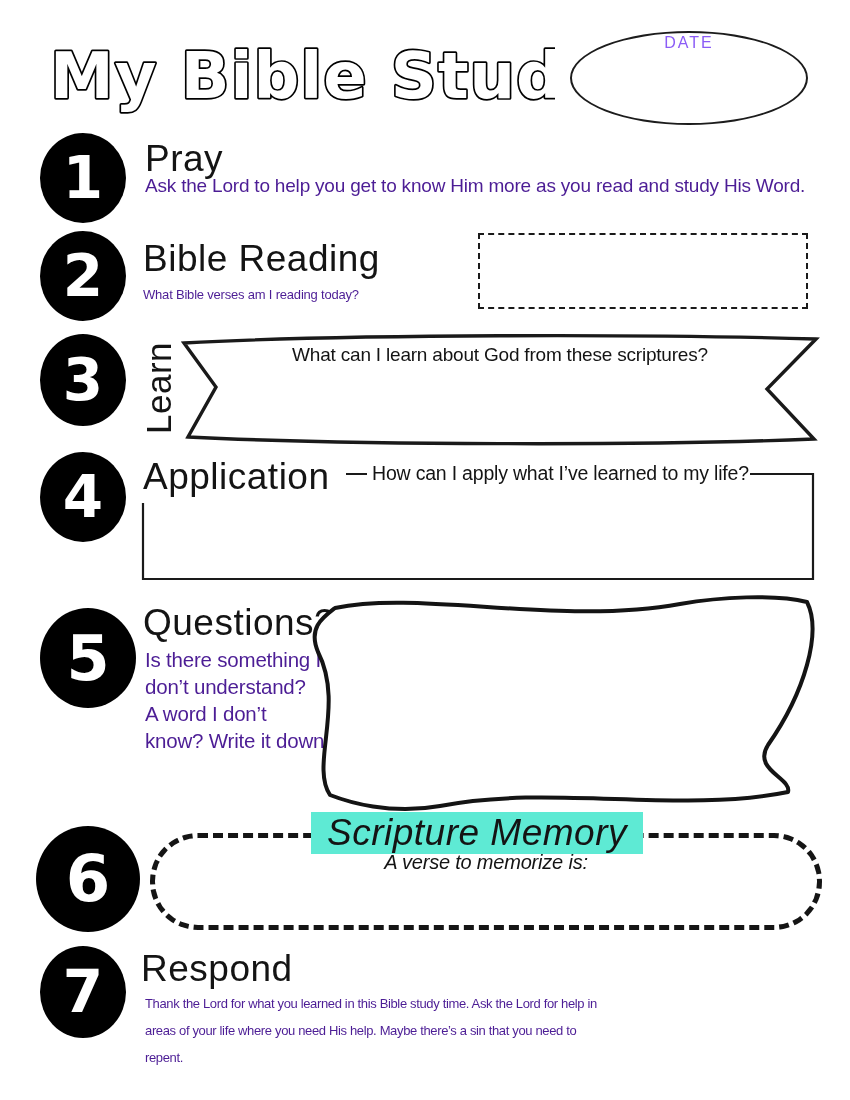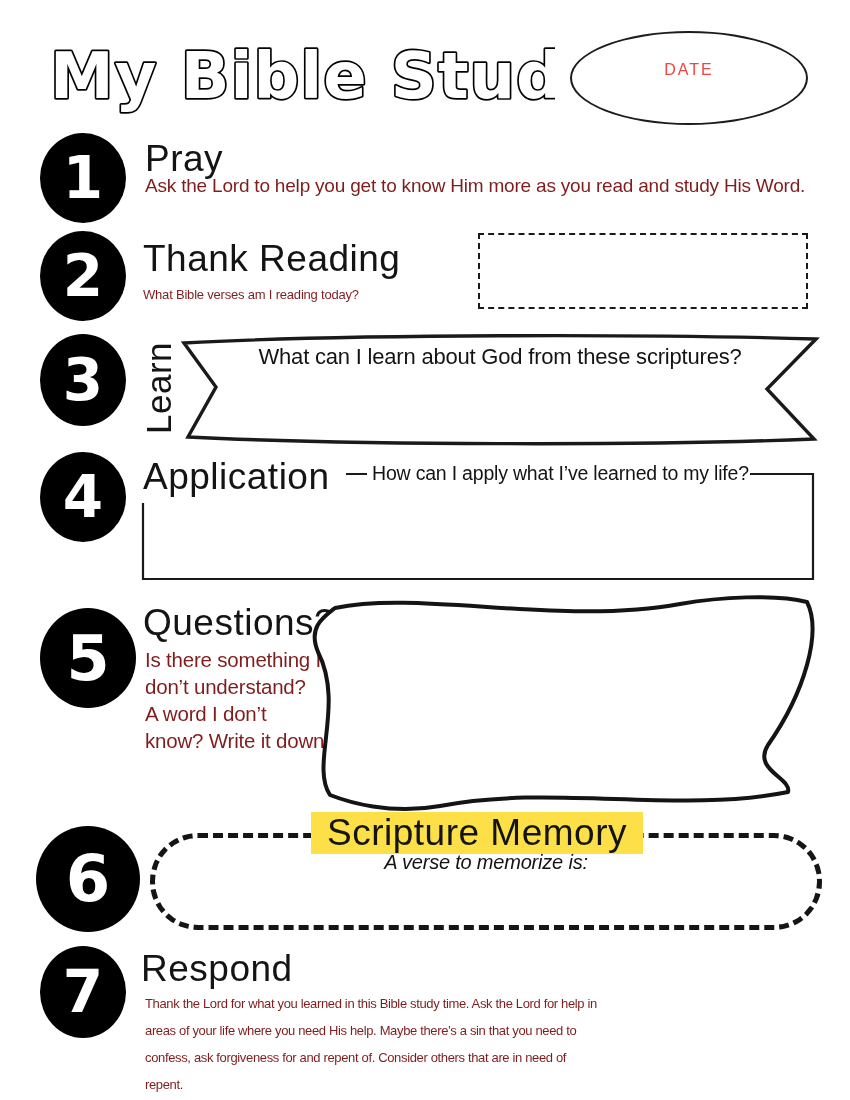--- a/index.html
+++ b/index.html
@@ -8,62 +8,62 @@
     font-family:"Liberation Sans","DejaVu Sans",sans-serif;color:#141414;
   }
   .abs{position:absolute;}
   
   .title-svg{position:absolute;left:40px;top:24px;}
   
   .date-oval{
     position:absolute;left:570px;top:31px;width:234px;height:90px;
     border:2px solid #1c1c1c;border-radius:50%;text-align:center;
   }
-  .date-label{display:inline-block;margin-top:28px;font-size:16px;letter-spacing:2px;color:#ef4444;}
+  .date-label{display:inline-block;margin-top:1px;font-size:16px;letter-spacing:2px;color:#8b5cf6;}
   
   .num-badge{
     position:absolute;background:#000;border-radius:50%;color:#fff;
     display:flex;align-items:center;justify-content:center;
     font-family:"DejaVu Sans",sans-serif;font-weight:bold;
   }
   
   .h{
     position:absolute;font-size:37px;font-weight:400;letter-spacing:.5px;
     color:#141414;line-height:1;white-space:nowrap;
   }
-  .body-text{position:absolute;font-size:19px;letter-spacing:-.2px;color:#7f1d1d;line-height:27px;}
+  .body-text{position:absolute;font-size:19px;letter-spacing:-.2px;color:#4c1d95;line-height:27px;}
   .nowrap{white-space:nowrap;}
   
   .dashed-box{
     position:absolute;left:478px;top:233px;width:326px;height:72px;
     border:2.5px dashed #1a1a1a;background:#fff;
   }
   
   .learn-label{
     position:absolute;left:106px;top:368px;width:106px;height:40px;
     display:flex;align-items:center;justify-content:center;
     transform:rotate(-90deg);font-size:35px;font-weight:400;letter-spacing:.5px;white-space:nowrap;
   }
   .banner-question{
     position:absolute;left:205px;top:344px;width:590px;text-align:center;
-    font-size:22px;letter-spacing:-.2px;white-space:nowrap;
+    font-size:19px;letter-spacing:-.2px;white-space:nowrap;
   }
   .app-question{
     position:absolute;left:372px;top:462px;width:376px;text-align:center;
     font-size:19.5px;letter-spacing:-.2px;white-space:nowrap;
   }
   
   .memory-box{
     position:absolute;left:150px;top:833px;width:662px;height:87px;
     border:5px dashed #151515;border-radius:48px;background:#fff;
   }
   .memory-title-row{position:absolute;left:141px;top:812px;width:672px;text-align:center;}
   .memory-title{
-    display:inline-block;background:#fde047;padding:0 16px;
-    font-size:37px;font-weight:400;letter-spacing:.5px;white-space:nowrap;
+    display:inline-block;background:#5eead4;padding:0 16px;
+    font-size:37px;font-weight:400;letter-spacing:.5px;white-space:nowrap;font-style:italic;
   }
   .memory-sub{
     position:absolute;left:150px;top:851px;width:672px;text-align:center;
     font-size:20px;letter-spacing:-.2px;font-style:italic;
   }
   .q-line{white-space:nowrap;}
   svg{display:block;}
 </style>
 </head>
 <body>
@@ -80,21 +80,21 @@
 
   <div class="num-badge" style="left:40px;top:133px;width:86px;height:90px;font-size:58px;">
     <span>1</span>
   </div>
   <div class="h" style="left:145px;top:140px;">Pray</div>
   <div class="body-text nowrap" style="left:145px;top:172px;">Ask the Lord to help you get to know Him more as you read and study His Word.</div>
 
   <div class="num-badge" style="left:40px;top:231px;width:86px;height:90px;font-size:58px;">
     <span>2</span>
   </div>
-  <div class="h" style="left:143px;top:240px;">Thank Reading</div>
+  <div class="h" style="left:143px;top:240px;">Bible Reading</div>
   <div class="body-text nowrap" style="left:143px;top:281px;font-size:13px;">What Bible verses am I reading today?</div>
   <div class="dashed-box"></div>
 
   <div class="num-badge" style="left:40px;top:334px;width:86px;height:92px;font-size:58px;">
     <span>3</span>
   </div>
   <div class="learn-label">Learn</div>
   <svg class="abs" style="left:179px;top:331px;" width="644" height="116" viewBox="0 0 644 116">
     <path d="M5,12 C170,3 470,3 637,8 L588,58 L635,108 C468,115 172,114 9,106 L37,56 Z" fill="#ffffff" stroke="#1a1a1a" stroke-width="3.4"></path>
   </svg>
@@ -132,17 +132,16 @@
   </div>
   <div class="memory-sub">A verse to memorize is:</div>
 
   <div class="num-badge" style="left:40px;top:946px;width:86px;height:92px;font-size:58px;">
     <span>7</span>
   </div>
   <div class="h" style="left:141px;top:950px;">Respond</div>
   <div class="body-text" style="left:145px;top:990px;font-size:13px;letter-spacing:-.35px;line-height:27px;">
     <div class="q-line">Thank the Lord for what you learned in this Bible study time. Ask the Lord for help in</div>
     <div class="q-line">areas of your life where you need His help. Maybe there’s a sin that you need to</div>
-    <div class="q-line">confess, ask forgiveness for and repent of. Consider others that are in need of</div>
     <div class="q-line">repent.</div>
   </div>
 
 </div>
 
 </body></html>

